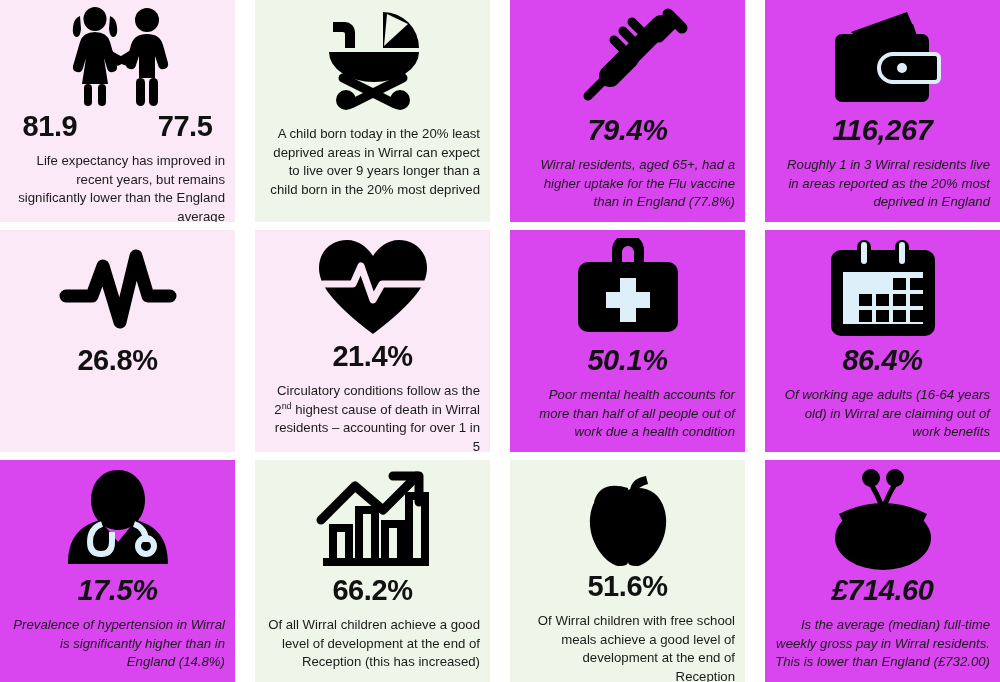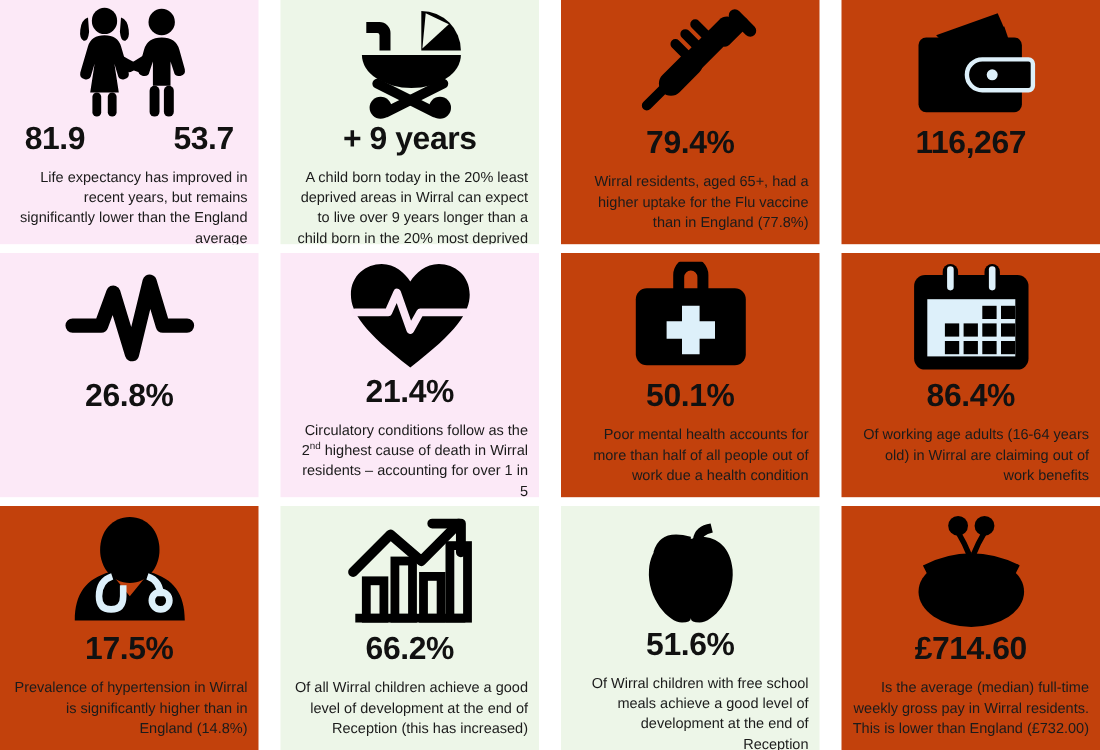--- a/index.html
+++ b/index.html
@@ -68,21 +68,21 @@
     max-width: 224px;
   }
   .caption sup {
     font-size: 0.68em;
     vertical-align: super;
     line-height: 0;
   }
   
   .bg-pink  { background: #fce9f7; }
   .bg-green { background: #edf6e8; }
-  .bg-blue  { background: #c2410c; }
+  .bg-blue  { background: #d946ef; font-style: italic; }
 </style>
 </head>
 <body>
 
 <div class="grid">
 
   <div class="card bg-pink">
     <div class="card-icon">
       <svg width="120" height="104" viewBox="0 0 120 104">
         <g fill="#000">
@@ -99,41 +99,40 @@
           <circle cx="89" cy="14" r="12"></circle>
           <path d="M89 28 q-13 0 -16 11 l-5 18 q-1 5 4 6 q5 1 6 -4 l3 -9 v22 h16 v-22 l3 9 q1 5 6 4 q5 -1 4 -6 l-5 -18 q-3 -11 -16 -11 z"></path>
           <rect x="78" y="72" width="9" height="28" rx="4.5"></rect>
           <rect x="91" y="72" width="9" height="28" rx="4.5"></rect>
           <path d="M73 48 q-8 5 -13 8" stroke="#000" stroke-width="7" fill="none" stroke-linecap="round"></path>
         </g>
       </svg>
     </div>
     <div class="stat stat-dual">
       <span>81.9</span>
-      <span>53.7</span>
+      <span>77.5</span>
     </div>
     <div class="caption">Life expectancy has improved in recent years, but remains significantly lower than the England average</div>
   </div>
 
   <div class="card bg-green">
     <div class="card-icon">
       <svg width="120" height="104" viewBox="0 0 120 104">
         <g fill="#000">
           <path d="M70 4 a36 36 0 0 1 36 36 h-36 z"></path>
           <path d="M20 14 h12 a10 10 0 0 1 10 10 v16 h-10 v-14 a2 2 0 0 0 -2 -2 h-10 z"></path>
           <path d="M16 44 h90 a45 30 0 0 1 -45 30 a45 30 0 0 1 -45 -30 z"></path>
           <path d="M30 70 l52 26" stroke="#000" stroke-width="9" stroke-linecap="round"></path>
           <path d="M90 70 l-52 26" stroke="#000" stroke-width="9" stroke-linecap="round"></path>
           <circle cx="33" cy="92" r="10"></circle>
           <circle cx="87" cy="92" r="10"></circle>
           <path d="M74 6 l-3 32 l24 -22 z" fill="#edf6e8"></path>
         </g>
       </svg>
     </div>
-    <div class="stat">+ 9 years</div>
     <div class="caption">A child born today in the 20% least deprived areas in Wirral can expect to live over 9 years longer than a child born in the 20% most deprived</div>
   </div>
 
   <div class="card bg-blue">
     <div class="card-icon">
       <svg width="120" height="104" viewBox="0 0 120 104">
         <g fill="none" stroke="#000" stroke-linecap="round">
           <path d="M100 6 l14 14" stroke-width="11"></path>
           <path d="M107 13 l-16 16" stroke-width="11"></path>
           <path d="M93 17 l-34 34" stroke-width="20"></path>
@@ -155,20 +154,21 @@
         <g fill="#000">
           <path d="M28 24 l56 -20 l6 14 l-50 18 z"></path>
           <path d="M44 28 l46 -12 l4 12 l-40 12 z"></path>
           <rect x="12" y="26" width="94" height="68" rx="7"></rect>
           <path d="M70 46 h42 a4 4 0 0 1 4 4 v20 a4 4 0 0 1 -4 4 h-42 a14 14 0 0 1 0 -28 z" fill="#000" stroke="#ddf0fa" stroke-width="4"></path>
           <circle cx="79" cy="60" r="5" fill="#ddf0fa"></circle>
         </g>
       </svg>
     </div>
     <div class="stat">116,267</div>
+    <div class="caption">Roughly 1 in 3 Wirral residents live in areas reported as the 20% most deprived in England</div>
   </div>
 
   <div class="card bg-pink">
     <div class="card-icon">
       <svg width="120" height="104" viewBox="0 0 120 104">
         <path d="M8 58 h26 l11 -30 l17 56 l16 -66 l12 40 h22" fill="none" stroke="#000" stroke-width="13" stroke-linecap="round" stroke-linejoin="round"></path>
       </svg>
     </div>
     <div class="stat">26.8%</div>
   </div>

